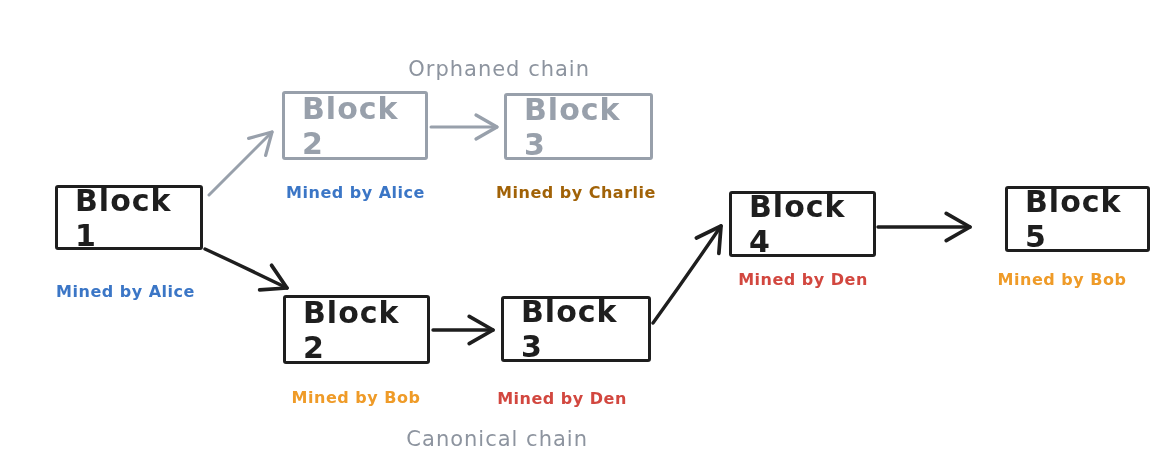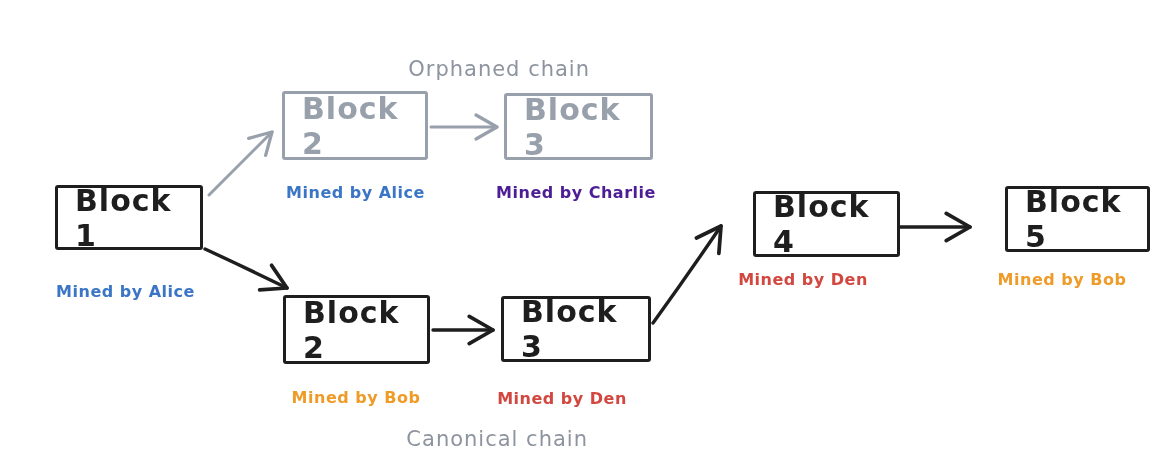--- a/index.html
+++ b/index.html
@@ -45,21 +45,21 @@
     color:var(--graytext);
     letter-spacing:1px;
     white-space:nowrap;
   }
   
   .b1{left:55px;top:185px;width:148px;height:65px;}
   .ob2{left:282px;top:91px;width:146px;height:69px;}
   .ob3{left:504px;top:93px;width:149px;height:67px;}
   .cb2{left:283px;top:295px;width:147px;height:69px;}
   .cb3{left:501px;top:296px;width:150px;height:66px;}
-  .b4{left:729px;top:191px;width:147px;height:66px;margin-left:24px;}
+  .b4{left:729px;top:191px;width:147px;height:66px;}
   .b5{left:981px;top:186px;width:145px;height:66px;margin-left:24px;}
 
   .m-b1{left:33px;top:282px;width:185px;}
   .m-ob2{left:268px;top:183px;width:175px;}
   .m-ob3{left:481px;top:183px;width:190px;}
   .m-cb2{left:266px;top:388px;width:180px;}
   .m-cb3{left:472px;top:389px;width:180px;}
   .m-b4{left:713px;top:270px;width:180px;}
   .m-b5{left:972px;top:270px;width:180px;}
 
@@ -97,21 +97,21 @@
   <div class="miner m-b1" style="color: rgb(59, 118, 198);">Mined by Alice</div>
 
   <div class="block orphan ob2">
     <span>Block 2</span>
   </div>
   <div class="miner m-ob2" style="color: rgb(59, 118, 198);">Mined by Alice</div>
 
   <div class="block orphan ob3">
     <span>Block 3</span>
   </div>
-  <div class="miner m-ob3" style="color: #4c1d95;">Mined by Charlie</div>
+  <div class="miner m-ob3" style="color: #a16207;">Mined by Charlie</div>
 
   <div class="block cb2">
     <span>Block 2</span>
   </div>
   <div class="miner m-cb2" style="color: rgb(239, 155, 40);">Mined by Bob</div>
 
   <div class="block cb3">
     <span>Block 3</span>
   </div>
   <div class="miner m-cb3" style="color: rgb(210, 71, 63);">Mined by Den</div>

